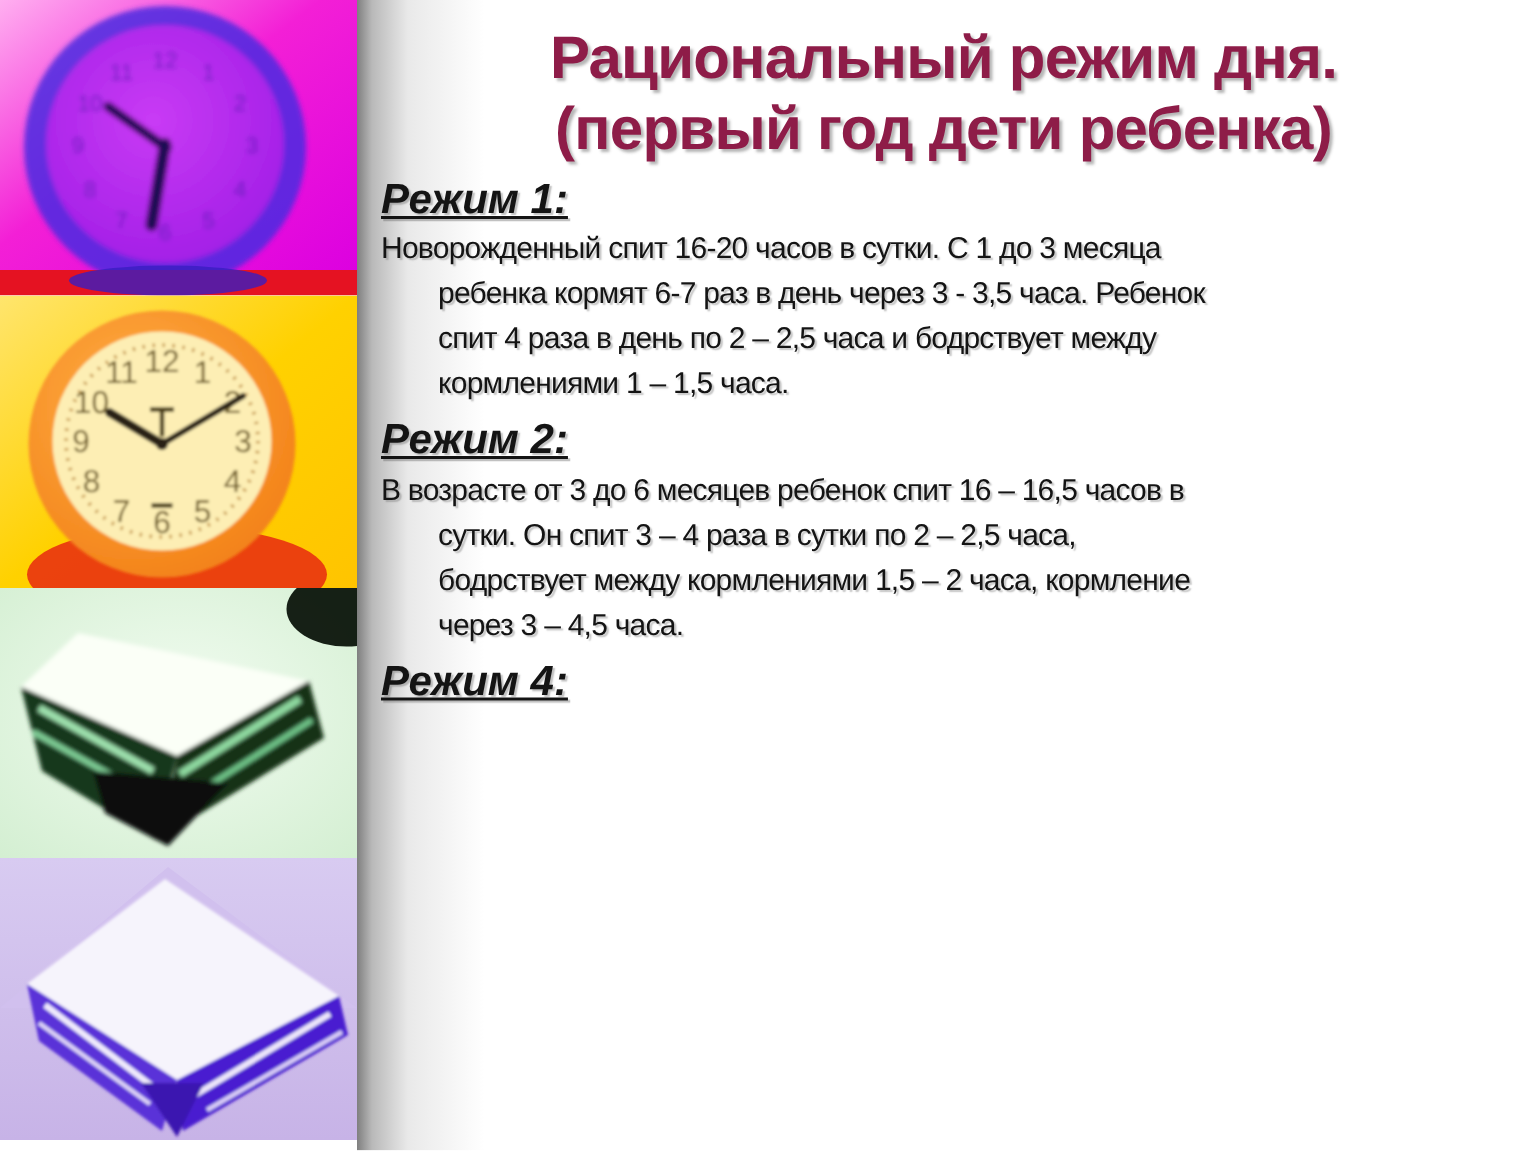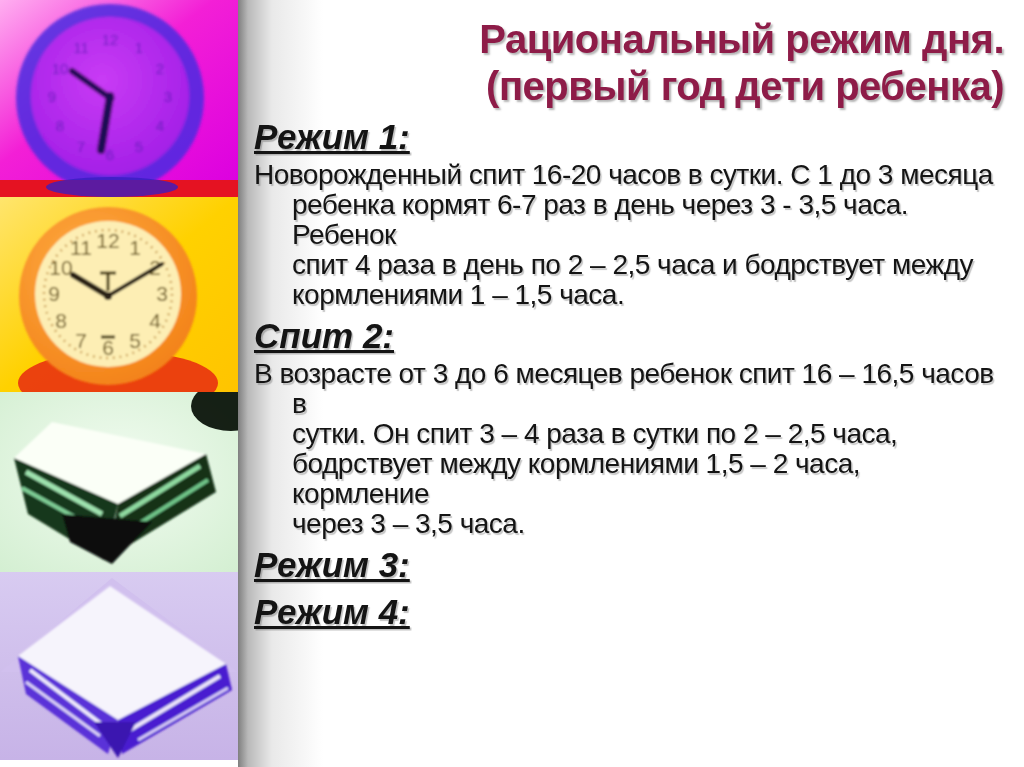--- a/index.html
+++ b/index.html
@@ -14,34 +14,34 @@
   .photo-2 { height:195px; }
   .photo-3 { height:180px; }
   .photo-4 { height:188px; }
   
   .content {
     position:absolute; left:238px; top:0; width:786px; height:767px; box-sizing:border-box;
     padding:12px 20px 0 16px;
     background:linear-gradient(90deg,#7f7f7f 0px,#b9b9b9 10px,#e9e9e9 34px,#ffffff 85px);
   }
   .title {
-    margin:4px 0 6px; text-align:right;
+    margin:4px 0 6px; text-align:center;
     font-size:40px; font-weight:700; line-height:1.17; letter-spacing:-0.5px;
     color:var(--title-color,#8e1c48);
     text-shadow:2px 2px 2px rgba(90,90,90,0.45);
   }
   .title-line { display:block; }
   .regime-heading {
-    margin:5px 0 2px; font-size:35px; line-height:1.2;
+    margin:5px 0 2px; font-size:28px; line-height:1.2;
     font-style:italic; font-weight:700; text-decoration:underline;
     color:var(--body-text-color,#141414);
     text-shadow:1.5px 1.5px 1px rgba(100,100,100,0.4);
   }
   .regime-body {
-    margin:2px 0 5px; font-size:28px; line-height:30px; letter-spacing:-0.5px;
+    margin:2px 0 5px; font-size:20px; line-height:30px; letter-spacing:-0.5px;
     color:var(--body-text-color,#141414);
     white-space:pre-wrap; padding-left:38px; text-indent:-38px;
     text-shadow:1.5px 1.5px 1px rgba(110,110,110,0.4);
   }
   .clock-num { font-family:"Liberation Sans", sans-serif; }
 </style>
 </head>
 <body>
 
 <div class="slide">
@@ -191,29 +191,28 @@
 
     <section>
       <h2 class="regime-heading">Режим 1:</h2>
       <p class="regime-body">Новорожденный спит 16-20 часов в сутки. С 1 до 3 месяца
 ребенка кормят 6-7 раз в день через 3 - 3,5 часа. Ребенок
 спит 4 раза в день по 2 – 2,5 часа и бодрствует между
 кормлениями 1 – 1,5 часа.</p>
     </section>
 
     <section>
-      <h2 class="regime-heading">Спит 2:</h2>
+      <h2 class="regime-heading">Режим 2:</h2>
       <p class="regime-body">В возрасте от 3 до 6 месяцев ребенок спит 16 – 16,5 часов в
 сутки. Он спит 3 – 4 раза в сутки по 2 – 2,5 часа,
 бодрствует между кормлениями 1,5 – 2 часа, кормление
-через 3 – 3,5 часа.</p>
-    </section>
-
-    <section>
-      <h2 class="regime-heading">Режим 3:</h2>
+через 3 – 4,5 часа.</p>
+    </section>
+
+    <section>
     </section>
 
     <section>
       <h2 class="regime-heading">Режим 4:</h2>
     </section>
 
   </div>
 </div>
 
 </body></html>

